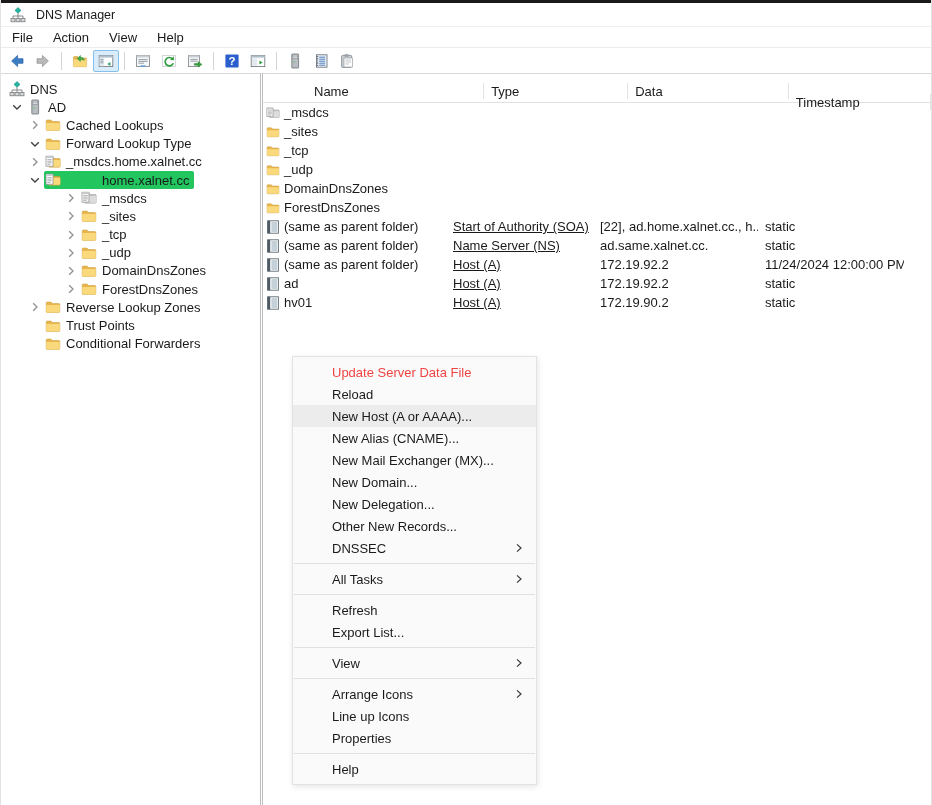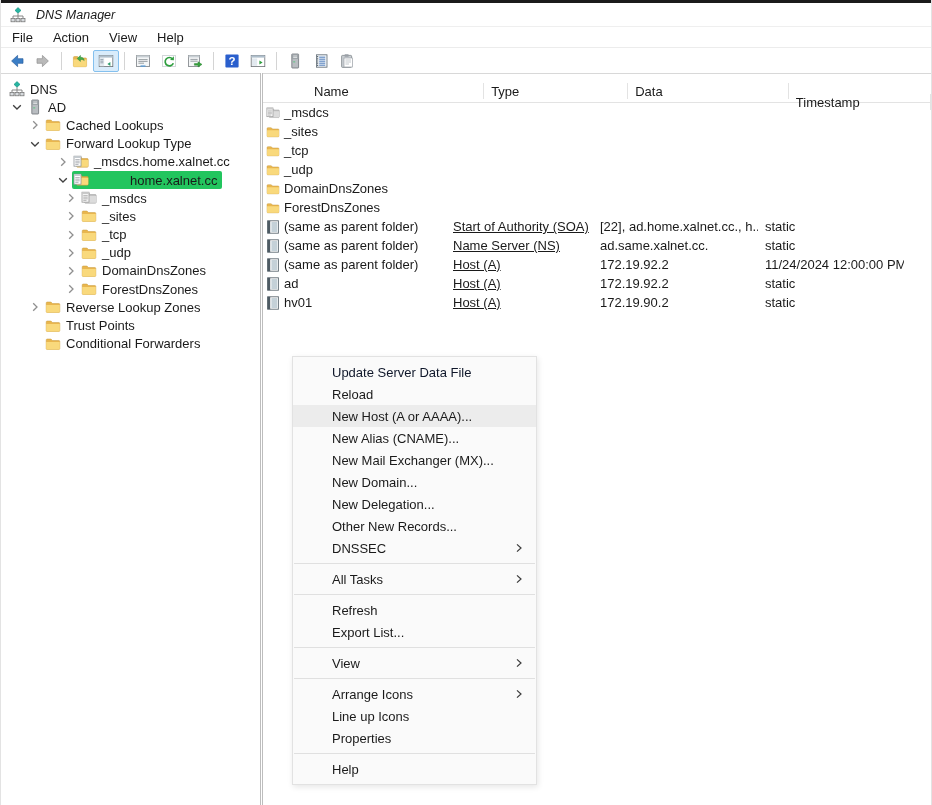--- a/index.html
+++ b/index.html
@@ -1,60 +1,60 @@
 <!DOCTYPE html>
 <html><head>
 <meta charset="utf-8">
 <style>
   html,body{margin:0;padding:0;background:#fff;}
   body{width:932px;height:805px;overflow:hidden;font-family:"Liberation Sans",sans-serif;color:#1a1a1a;}
   .window{position:relative;width:932px;height:805px;box-sizing:border-box;border-left:1px solid #e3e3e3;border-right:1px solid #e3e3e3;background:#fff;}
   .top-strip{height:3px;background:#1b1b1b;}
-  .titlebar{height:23px;display:flex;align-items:center;padding-left:9px;gap:10px;font-size:12.5px;border-bottom:1px solid #efefef;font-style:italic;}
+  .titlebar{height:23px;display:flex;align-items:center;padding-left:9px;gap:10px;font-size:12.5px;border-bottom:1px solid #efefef;}
   .menubar{height:20px;display:flex;align-items:center;font-size:13px;border-bottom:1px solid #ececec;padding-left:1px;}
   .menu-item{padding:12px 10px;cursor:default;}
   .toolbar{height:25px;display:flex;align-items:center;padding-left:3px;border-bottom:1px solid #d8d8d8;}
   .tbtn{width:26px;height:22px;display:flex;align-items:center;justify-content:center;background:transparent;border:1px solid transparent;padding:0;margin:0;}
   .tbtn.active{background:#d9ecfb;border:1px solid #84c0ee;border-radius:2px;}
   .tsep{width:1px;height:18px;background:#d4d4d4;margin:0 5px;flex:none;}
   .i16{width:16px;height:16px;display:block;}
   .i14{width:14px;height:14px;display:block;}
   .main{position:absolute;top:73px;left:0;right:0;bottom:0;display:flex;}
   .tree-pane{width:259px;flex:none;padding-top:7px;overflow:hidden;}
   .splitter{width:1px;flex:none;background:#fff;border-left:1px solid #bdbdbd;border-right:1px solid #bdbdbd;}
   .list-pane{flex:1;padding-top:7px;overflow:hidden;}
   
   .tree-row{height:18.2px;display:flex;align-items:center;font-size:13px;white-space:nowrap;}
   .chev{width:18px;height:16px;flex:none;display:flex;align-items:center;justify-content:center;}
   .core{display:flex;align-items:center;padding:1px 5px 1px 1px;border-radius:2px;}
   .selected .core{background:#22c55e;gap:36px;}
   .ticon{width:16px;height:16px;flex:none;margin-right:5px;}
   .lvl0{padding-left:7px;}
   .lvl1{padding-left:25px;}
-  .lvl2{padding-left:53px;align-items:center;}
+  .lvl2{padding-left:25px;align-items:center;}
   .lvl3{padding-left:61px;}
   .noexp .chev{visibility:hidden;}
   .rootrow{padding-left:7px;}
   
   .list-header{display:flex;height:22px;border-bottom:1px solid #e3e3e3;font-size:13px;align-items:center;}
   .hcell{position:relative;height:100%;display:flex;align-items:center;padding-left:7px;box-sizing:border-box;}
   .hcell::after{content:"";position:absolute;right:0;top:3px;bottom:3px;width:1px;background:#e3e3e3;}
   .w-name{width:182px;margin-left:44px;}.w-type{width:148px;}.w-data{width:165px;}.w-ts{width:146px;margin-top:22px;}
   .lrow{display:flex;height:19px;align-items:center;font-size:13px;white-space:nowrap;}
   .cell{box-sizing:border-box;overflow:hidden;}
   .cell-name{width:182px;display:flex;align-items:center;gap:4px;padding-left:3px;}
   .cell-type{width:148px;padding-left:8px;text-decoration:underline;}
   .cell-data{width:165px;padding-left:7px;}
   .cell-ts{width:146px;padding-left:7px;}
   .licon{flex:none;width:14px;height:14px;}
   
   .ctx{position:absolute;left:291px;top:356px;width:245px;box-sizing:border-box;background:#fafafa;border:1px solid #e2e2e2;box-shadow:1px 2px 6px rgba(0,0,0,0.10);padding:4px 0;font-size:13px;z-index:20;}
   .mi{height:22px;display:flex;align-items:center;padding:0 10px 0 39px;position:relative;cursor:default;}
   .mi.hl{background:#ececec;}
-  .mi.dis{color:#0f172a;}
+  .mi.dis{color:#ef4444;}
   .msep{height:1px;background:#e0e0e0;margin:4px 1px;}
   .subarrow{position:absolute;right:11px;top:5px;width:12px;height:12px;}
   .defs{position:absolute;width:0;height:0;overflow:hidden;}
 </style>
 </head>
 <body>
 
 <svg class="defs" xmlns="http://www.w3.org/2000/svg">
   <defs>
     <symbol id="i-dns" viewBox="0 0 16 16">

